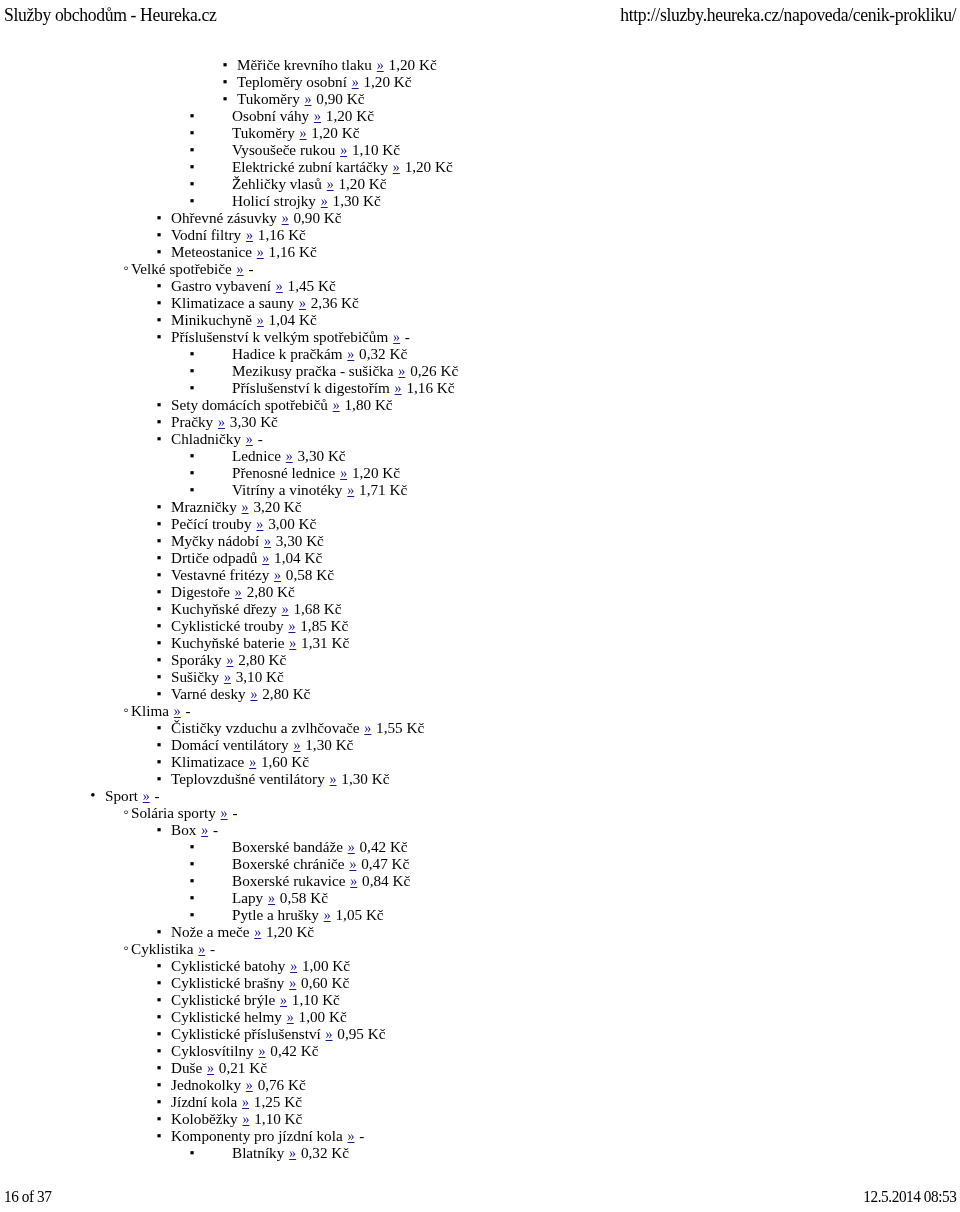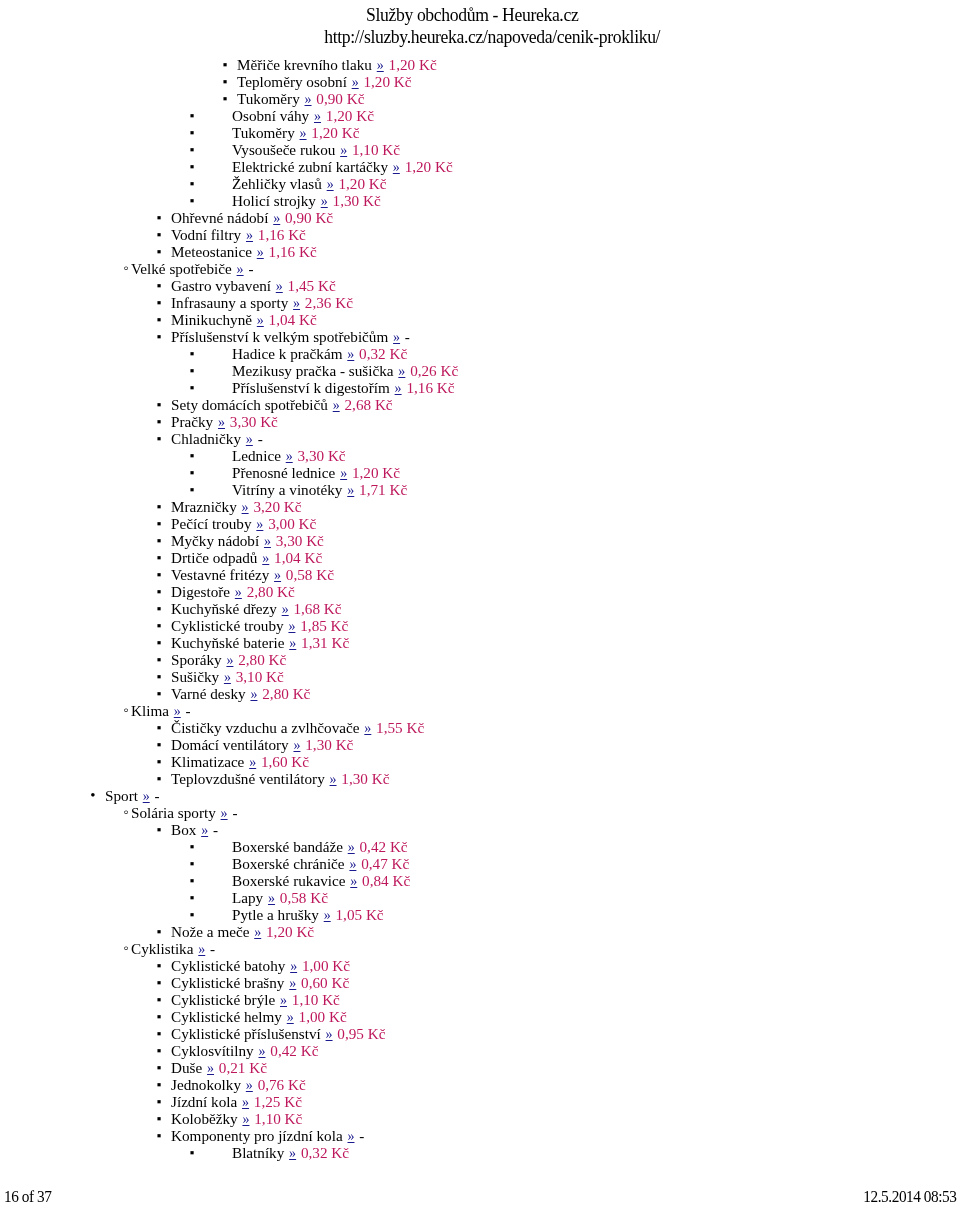--- a/index.html
+++ b/index.html
@@ -18,25 +18,24 @@
   }
 
   
   #page-header {
     position: absolute;
     top: 0;
     left: 0;
     width: 960px;
     height: 38px;
     display: flex;
-    align-items: center;
+    align-items: flex-start;
     justify-content: space-between;
     padding: 4px 4px 0 4px;
     box-sizing: border-box;
-    flex-direction: column;
   }
   #page-header .hdr-text {
     font-family: "Liberation Serif", "DejaVu Serif", serif;
     font-size: 19px;
     line-height: 22px;
     letter-spacing: -0.4px;
     white-space: nowrap;
     transform: scaleX(0.93);
     transform-origin: left top;
   }
@@ -100,21 +99,21 @@
     line-height: 17px;
   }
 
   .arrow {
     color: #1b1b8f;
     text-decoration: underline;
     font-size: 14px;
     padding: 0 1px;
     cursor: pointer;
   }
-  .price { color: #be185d; }
+  .price { color: #000000; }
   .dash  { color: #000; }
 
   
   .lvl1 > .bullet { left: 86px; }
   .lvl1 > .label  { left: 105px; }
   .lvl2 > .bullet { left: 119px; }
   .lvl2 > .label  { left: 131px; }
   .lvl3 > .bullet { left: 152px; }
   .lvl3 > .label  { left: 171px; }
   .lvl4 > .bullet { left: 185px; }
@@ -162,41 +161,41 @@
     <div class="row lvl4">
       <span class="bullet square">▪</span>
       <span class="label"><span>Žehličky vlasů</span> <span class="arrow">»</span> <span class="price">1,20 Kč</span></span>
     </div>
     <div class="row lvl4">
       <span class="bullet square">▪</span>
       <span class="label"><span>Holicí strojky</span> <span class="arrow">»</span> <span class="price">1,30 Kč</span></span>
     </div>
     <div class="row lvl3">
       <span class="bullet square">▪</span>
-      <span class="label"><span>Ohřevné nádobí</span> <span class="arrow">»</span> <span class="price">0,90 Kč</span></span>
+      <span class="label"><span>Ohřevné zásuvky</span> <span class="arrow">»</span> <span class="price">0,90 Kč</span></span>
     </div>
     <div class="row lvl3">
       <span class="bullet square">▪</span>
       <span class="label"><span>Vodní filtry</span> <span class="arrow">»</span> <span class="price">1,16 Kč</span></span>
     </div>
     <div class="row lvl3">
       <span class="bullet square">▪</span>
       <span class="label"><span>Meteostanice</span> <span class="arrow">»</span> <span class="price">1,16 Kč</span></span>
     </div>
     <div class="row lvl2">
       <span class="bullet circle">◦</span>
       <span class="label"><span>Velké spotřebiče</span> <span class="arrow">»</span> <span class="dash">-</span></span>
     </div>
     <div class="row lvl3">
       <span class="bullet square">▪</span>
       <span class="label"><span>Gastro vybavení</span> <span class="arrow">»</span> <span class="price">1,45 Kč</span></span>
     </div>
     <div class="row lvl3">
       <span class="bullet square">▪</span>
-      <span class="label"><span>Infrasauny a sporty</span> <span class="arrow">»</span> <span class="price">2,36 Kč</span></span>
+      <span class="label"><span>Klimatizace a sauny</span> <span class="arrow">»</span> <span class="price">2,36 Kč</span></span>
     </div>
     <div class="row lvl3">
       <span class="bullet square">▪</span>
       <span class="label"><span>Minikuchyně</span> <span class="arrow">»</span> <span class="price">1,04 Kč</span></span>
     </div>
     <div class="row lvl3">
       <span class="bullet square">▪</span>
       <span class="label"><span>Příslušenství k velkým spotřebičům</span> <span class="arrow">»</span> <span class="dash">-</span></span>
     </div>
     <div class="row lvl4">
@@ -206,21 +205,21 @@
     <div class="row lvl4">
       <span class="bullet square">▪</span>
       <span class="label"><span>Mezikusy pračka - sušička</span> <span class="arrow">»</span> <span class="price">0,26 Kč</span></span>
     </div>
     <div class="row lvl4">
       <span class="bullet square">▪</span>
       <span class="label"><span>Příslušenství k digestořím</span> <span class="arrow">»</span> <span class="price">1,16 Kč</span></span>
     </div>
     <div class="row lvl3">
       <span class="bullet square">▪</span>
-      <span class="label"><span>Sety domácích spotřebičů</span> <span class="arrow">»</span> <span class="price">2,68 Kč</span></span>
+      <span class="label"><span>Sety domácích spotřebičů</span> <span class="arrow">»</span> <span class="price">1,80 Kč</span></span>
     </div>
     <div class="row lvl3">
       <span class="bullet square">▪</span>
       <span class="label"><span>Pračky</span> <span class="arrow">»</span> <span class="price">3,30 Kč</span></span>
     </div>
     <div class="row lvl3">
       <span class="bullet square">▪</span>
       <span class="label"><span>Chladničky</span> <span class="arrow">»</span> <span class="dash">-</span></span>
     </div>
     <div class="row lvl4">

